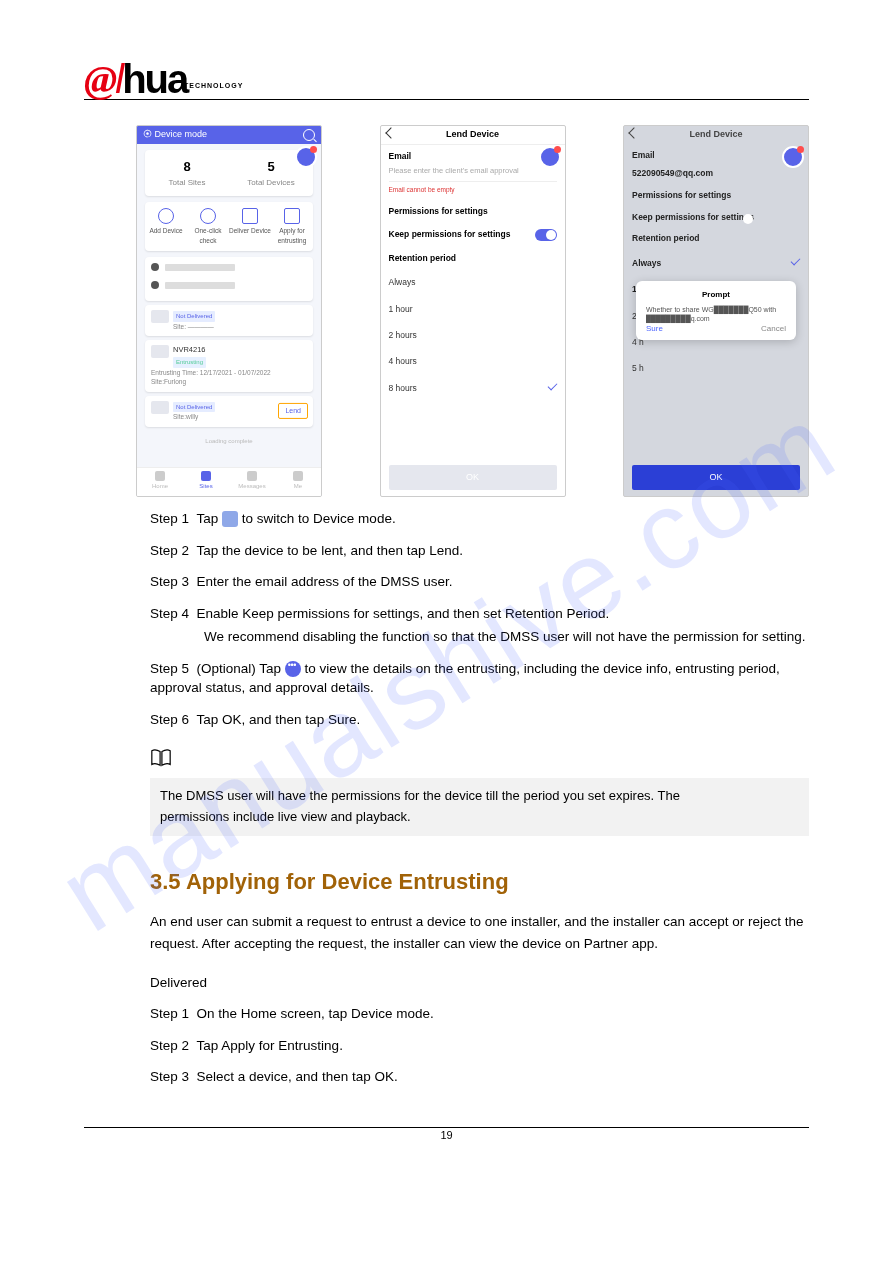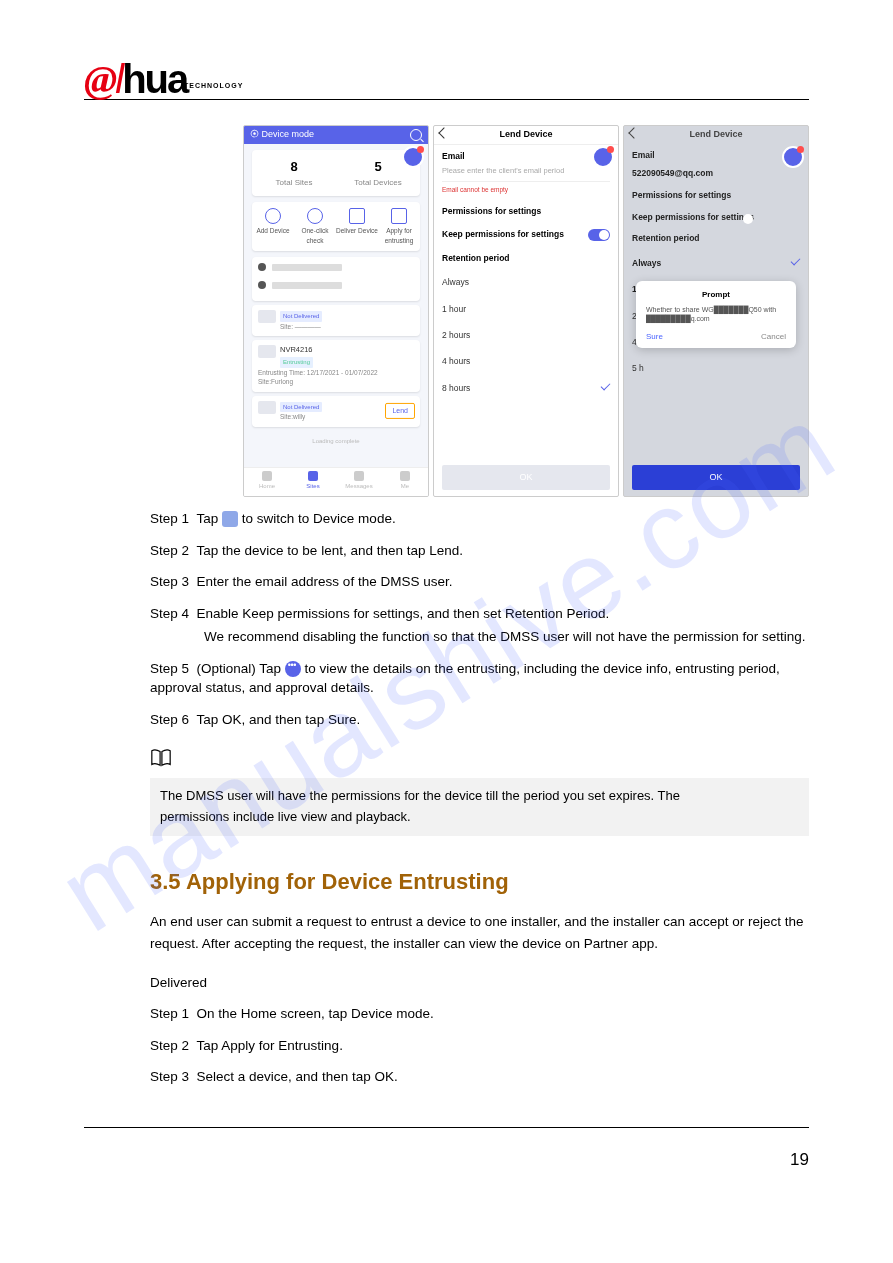--- a/index.html
+++ b/index.html
@@ -5,26 +5,26 @@
   html,body{margin:0;padding:0;background:#fff;font-family:Arial,Helvetica,sans-serif;color:#000;font-size:13.5px;line-height:1.45}
   .page{width:893px;min-height:1263px;margin:0 auto;position:relative;box-sizing:border-box;padding:50px 84px 40px 84px}
   
   .logo-wrap{position:relative;height:45px}
   .logo-main{font-family:Arial,sans-serif;font-weight:700;font-size:40px;letter-spacing:-2px;color:#000;position:relative;display:inline-block}
   .logo-a{color:#e60012;font-style:italic;font-family:Georgia,serif}
   .logo-slash{color:#e60012;font-weight:400;font-style:italic}
   .logo-sub{font-size:7px;letter-spacing:1px;color:#000;position:absolute;left:100px;bottom:4px;font-weight:700}
   hr.top,hr.bottom{border:none;border-top:1.3px solid #000;margin:4px 0 0 0}
   hr.bottom{margin-top:40px}
-  .pagenum{text-align:right;font-size:17px;margin-top:20px}
+  .pagenum{text-align:center;font-size:11px;}
 
   .content{margin-top:25px;padding-left:66px;padding-right:0}
 
   
-  .shots{display:flex;gap:4px;margin-bottom:10px;justify-content:flex-end;margin-left:-14px}
+  .shots{display:flex;gap:4px;margin-bottom:10px;justify-content:space-between;margin-left:-14px}
   .phone{width:184px;height:370px;border:1px solid #ccc;border-radius:2px;background:#f4f6fb;position:relative;overflow:hidden;font-size:8px}
   .phone+.phone{margin-left:0}
 
   
   .p1-head{background:#5863e8;color:#fff;height:18px;display:flex;align-items:center;padding:0 6px;justify-content:space-between;font-size:9px}
   .p1-head .search{width:10px;height:10px;border:1.2px solid #fff;border-radius:50%;position:relative}
   .p1-head .search:after{content:"";position:absolute;width:4px;height:1.2px;background:#fff;transform:rotate(45deg);right:-3px;bottom:-1px}
   .p1-stats{background:#fff;margin:6px 8px;border-radius:4px;box-shadow:0 1px 2px rgba(0,0,0,.1);display:flex;text-align:center;padding:8px 0;font-size:8px;color:#888}
   .p1-stats>div{flex:1}
   .p1-stats .n{font-size:13px;color:#000;font-weight:700}
@@ -70,21 +70,21 @@
   .p3-head{height:18px;display:flex;align-items:center;justify-content:center;font-size:9px;font-weight:700;position:relative;color:#444}
   .p3-head .back{position:absolute;left:6px;top:3px;width:7px;height:7px;border-left:1.5px solid #444;border-bottom:1.5px solid #444;transform:rotate(45deg)}
   .p3 .sec{padding:5px 8px;font-size:8px;color:#444}
   .p3 strong{font-weight:700;font-size:8.5px;color:#222}
   .p3 .opt3{padding:7px 8px;font-size:8.5px;color:#333;position:relative}
   .p3 .opt3.sel:after{content:"";position:absolute;right:8px;top:8px;width:8px;height:4px;border-left:1.5px solid #5863e8;border-bottom:1.5px solid #5863e8;transform:rotate(-45deg)}
   .p3-ok{position:absolute;bottom:6px;left:8px;right:8px;background:#2b3fd6;color:#fff;text-align:center;padding:6px 0;font-size:9px;border-radius:2px}
   .dialog{position:absolute;top:155px;left:12px;right:12px;background:#fff;border-radius:6px;padding:8px 10px 6px;text-align:center;font-size:8px;box-shadow:0 2px 10px rgba(0,0,0,.2)}
   .dialog .dt{font-weight:700;margin-bottom:4px}
   .dialog .db{font-size:7px;color:#555;line-height:1.3;text-align:left}
-  .dialog .dbtns{display:flex;justify-content:space-between;margin-top:8px;font-size:8px}
+  .dialog .dbtns{display:flex;justify-content:space-between;margin-top:0;font-size:8px}
   .dialog .dbtns span:first-child{color:#4a63ff}
   .dialog .dbtns span:last-child{color:#888}
 
   
   .mini-icon{display:inline-block;width:16px;height:16px;background:#8fa8e8;border-radius:3px;vertical-align:middle;position:relative}
   .mini-icon.round{border-radius:50%;background:#5863e8}
   .mini-icon.round:after{content:"•••";color:#fff;position:absolute;font-size:9px;left:3px;top:-2px;letter-spacing:-.5px}
 
   
   .step{margin-top:12px;font-size:13.5px}
@@ -180,21 +180,21 @@
       </div>
 
       <div class="phone p2">
         <div class="p2-head">
             <span class="back"></span>
             <span>Lend Device</span>
           </div>
         <div class="fab"></div>
         <div class="sec">
           <label>Email</label>
-          <div class="ph">Please enter the client's email period</div>
+          <div class="ph">Please enter the client's email approval</div>
           <div class="err">Email cannot be empty</div>
         </div>
         <div class="sec"><label>Permissions for settings</label></div>
         <div class="row">
           <span>Keep permissions for settings</span>
           <span class="toggle"></span>
         </div>
         <div class="sec"><label>Retention period</label></div>
         <div class="opt">Always</div>
         <div class="opt">1 hour</div>

